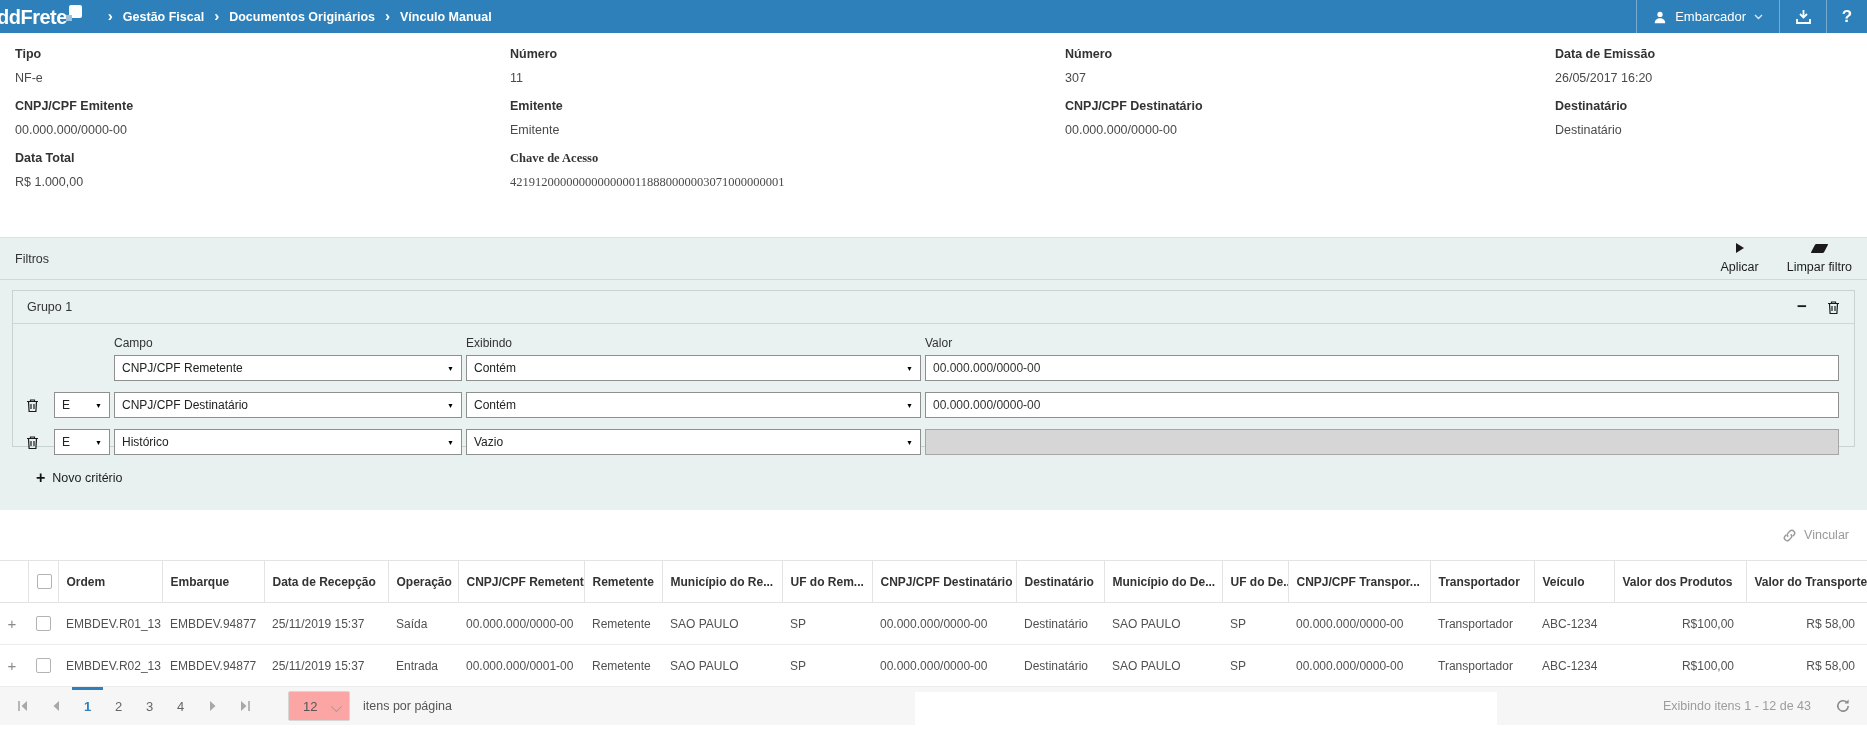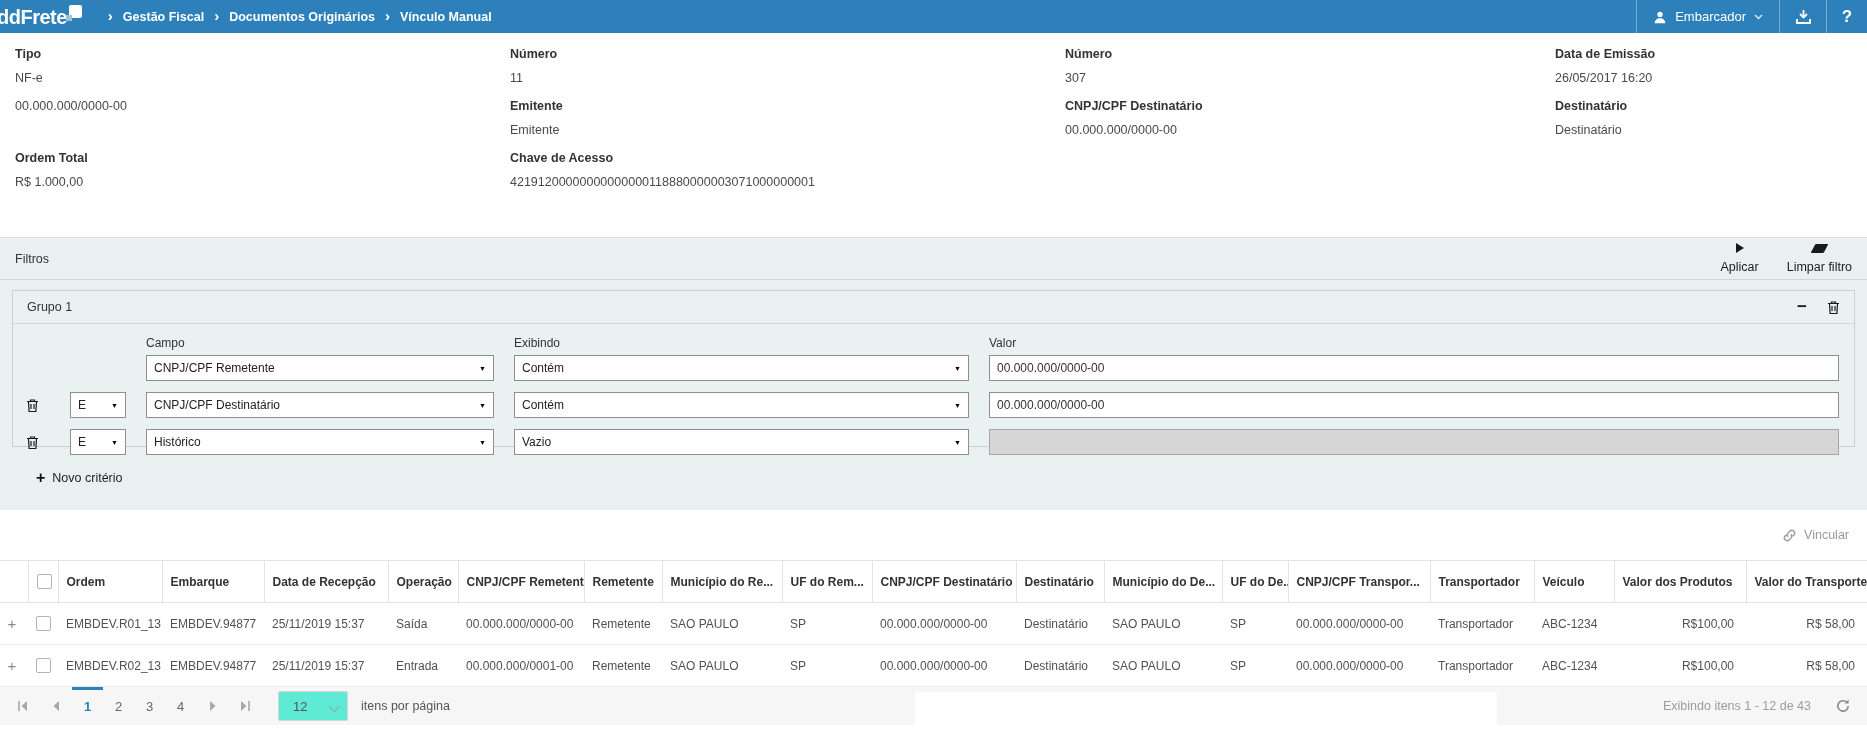--- a/index.html
+++ b/index.html
@@ -19,42 +19,42 @@
   .tb-user { display:flex; align-items:center; gap:8px; padding:0 16px; font-size:13px; }
   .tb-ic { display:flex; align-items:center; justify-content:center; width:46px; height:33px; }
   .tb-help { font-size:17px; font-weight:700; width:40px; text-align:center; }
 
   
   .doc { height:204px; padding:14px 10px 0 15px; }
   .doc-grid { display:grid; grid-template-columns:495px 555px 490px 1fr; }
   .fld { margin-bottom:13px; }
   .fld-label { font-size:12.5px; font-weight:700; color:#333; margin-bottom:9px; line-height:15px; }
   .fld-value { font-size:12.5px; color:#4a4a4a; line-height:15px; }
-  .span-rest { grid-column:2 / span 3; }
+  .span-rest { grid-column:2 / span 3;font-family:Liberation Serif, serif; }
 
   
   .fsection { height:273px; background:#e8f1f0; border-top:1px solid #e0e0e0; }
   .fhead { height:42px; display:flex; align-items:center; justify-content:space-between;
            padding:3px 15px; border-bottom:1px solid #cfd9d7; }
   .fhead-title { font-size:12.5px; color:#333; }
   .fhead-actions { display:flex; align-items:center; gap:28px; }
   .hbtn { display:flex; align-items:center; gap:7px; font-size:12.5px; color:#1d1d1d; cursor:pointer;flex-direction:column; }
   .tri-right { width:0; height:0; border-top:5px solid transparent; border-bottom:5px solid transparent; border-left:8px solid #1a1a1a; }
   .eraser { width:13px; height:9px; background:#1a1a1a; transform:skewX(-28deg); border-radius:1px; }
 
   .gpanel { margin:10px 12px 0 12px; border:1px solid #c8d2d0; height:157px; background:#e9f2f1; }
   .gpanel-head { height:33px; display:flex; align-items:center; justify-content:space-between;
                  padding:0 14px; border-bottom:1px solid #cdd7d5; }
   .gpanel-title { font-size:12.5px; color:#333; }
   .gpanel-icons { display:flex; align-items:center; gap:20px; }
   .minus { font-size:17px; font-weight:700; color:#1a1a1a; line-height:10px; cursor:pointer; }
   .icon-btn { cursor:pointer; display:flex; align-items:center; }
 
   .gbody { padding:12px 15px 0 13px; }
-  .frow { display:grid; grid-template-columns:24px 56px 348px 455px 1fr; column-gap:20px;
+  .frow { display:grid; grid-template-columns:24px 56px 348px 455px 1fr; column-gap:4px;
           align-items:center; margin-bottom:11px; }
   .frow-labels { margin-bottom:5px; }
   .col-label { font-size:12px; color:#333; }
   .select { position:relative; height:26px; background:#fff; border:1px solid #8f8f8f;
             display:flex; align-items:center; padding:0 20px 0 7px; cursor:pointer; }
   .select .sel-text { font-size:12px; color:#222; white-space:nowrap; overflow:hidden; }
   .select::after { content:"▼"; position:absolute; right:7px; top:9px; font-size:7px; color:#000; }
   .vinput { height:26px; width:100%; border:1px solid #8f8f8f; background:#fff; padding:0 7px;
             font-family:"Liberation Sans", sans-serif; font-size:12px; color:#333; }
   .vinput:disabled { background:#d6d6d6; border-color:#a6a6a6; }
@@ -79,22 +79,22 @@
   .cb { width:15px; height:15px; border:1px solid #b3b3b3; border-radius:2px; background:#fff; cursor:pointer; }
 
   
   .pager { position:relative; height:38px; background:#f6f6f6; display:flex; align-items:center;
            padding:0 16px 0 6px; }
   .pg-item { height:38px; min-width:33px; display:flex; align-items:center; justify-content:center;
              color:#9e9e9e; cursor:pointer; position:relative; }
   .pg-num { font-size:13px; color:#666; min-width:31px; }
   .pg-num.active { color:#2d80b9; font-weight:700; }
   .pg-num.active::before { content:""; position:absolute; top:0; left:0; right:0; height:3px; background:#2d80b9; }
-  .pg-select { position:relative; height:30px; width:70px; background:#5eead4; border:1px solid #d6d6d6;
-               border-radius:2px; margin-left:16px; display:flex; align-items:center;
+  .pg-select { position:relative; height:30px; width:62px; background:#fca5a5; border:1px solid #d6d6d6;
+               border-radius:2px; margin-left:26px; display:flex; align-items:center;
                padding-left:14px; font-size:13px; color:#555; cursor:pointer; }
   .pg-select::after { content:""; position:absolute; right:10px; top:12px; width:7px; height:7px;
                       border-right:1.5px solid #9e9e9e; border-bottom:1.5px solid #9e9e9e; transform:rotate(45deg) translateY(-2px); }
   .pg-label { margin-left:13px; font-size:12.5px; color:#555; }
   .pg-overlay { position:absolute; left:915px; top:5px; width:582px; height:33px; background:#fff; }
   .pg-right { margin-left:auto; display:flex; align-items:center; gap:24px; }
   .pg-status { font-size:12.5px; color:#9c9c9c; }
   svg { display:block; }
 </style>
 </head>
@@ -149,36 +149,37 @@
     </div>
     <div class="fld">
       <div class="fld-label">Número</div>
       <div class="fld-value">307</div>
     </div>
     <div class="fld">
       <div class="fld-label">Data de Emissão</div>
       <div class="fld-value">26/05/2017 16:20</div>
     </div>
     <div class="fld">
+      <div class="fld-label">CNPJ/CPF Emitente</div>
       <div class="fld-value">00.000.000/0000-00</div>
     </div>
     <div class="fld">
       <div class="fld-label">Emitente</div>
       <div class="fld-value">Emitente</div>
     </div>
     <div class="fld">
       <div class="fld-label">CNPJ/CPF Destinatário</div>
       <div class="fld-value">00.000.000/0000-00</div>
     </div>
     <div class="fld">
       <div class="fld-label">Destinatário</div>
       <div class="fld-value">Destinatário</div>
     </div>
     <div class="fld">
-      <div class="fld-label">Ordem Total</div>
+      <div class="fld-label">Data Total</div>
       <div class="fld-value">R$ 1.000,00</div>
     </div>
     <div class="fld span-rest">
       <div class="fld-label">Chave de Acesso</div>
       <div class="fld-value">42191200000000000000118880000003071000000001</div>
     </div>
   </div>
 </div>
 
 <div class="fsection">

